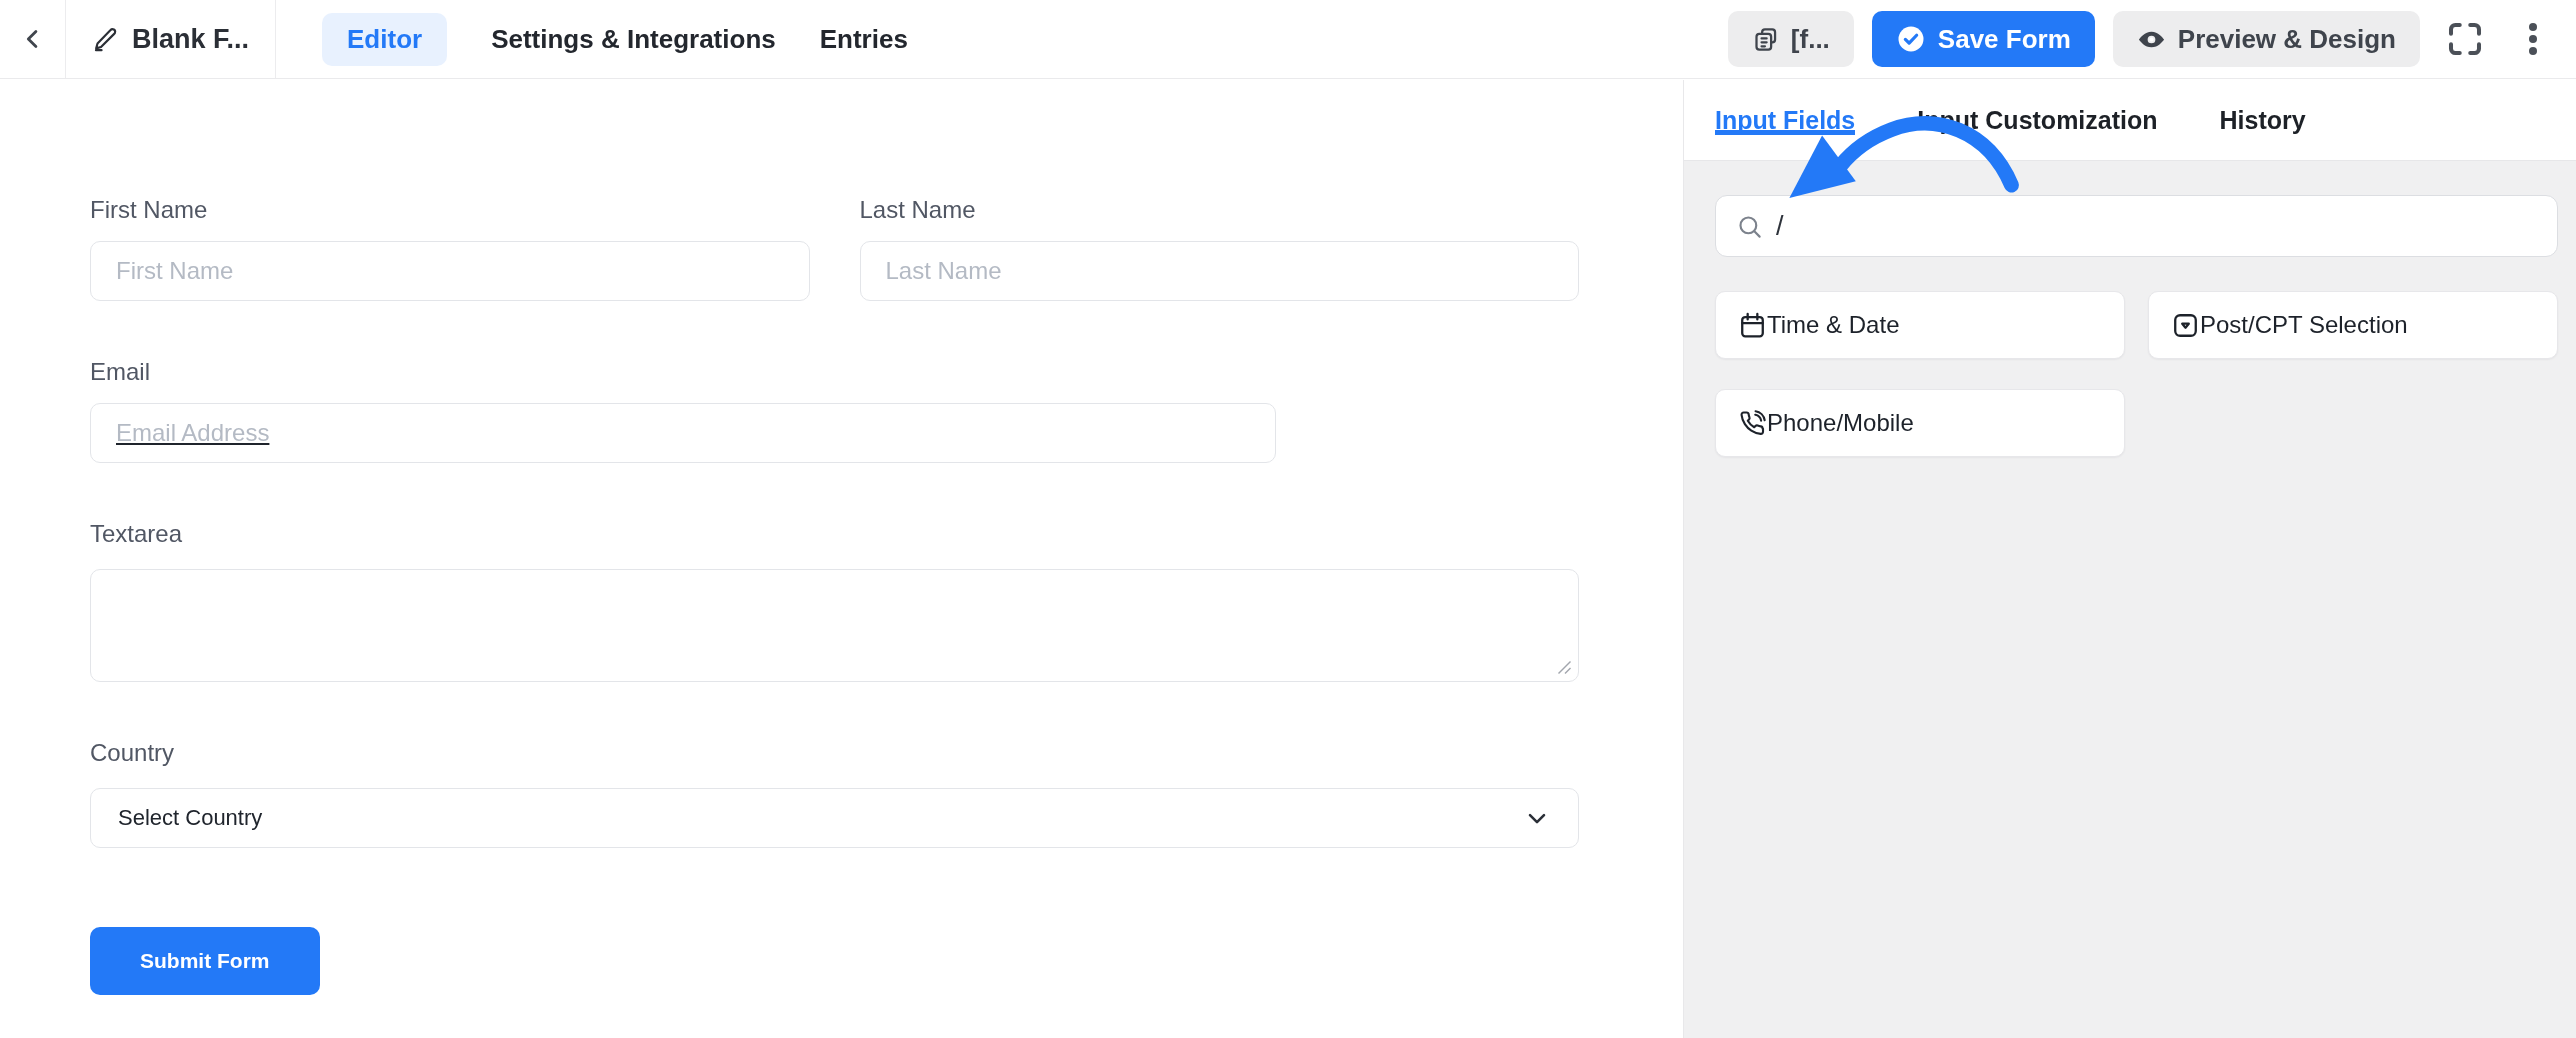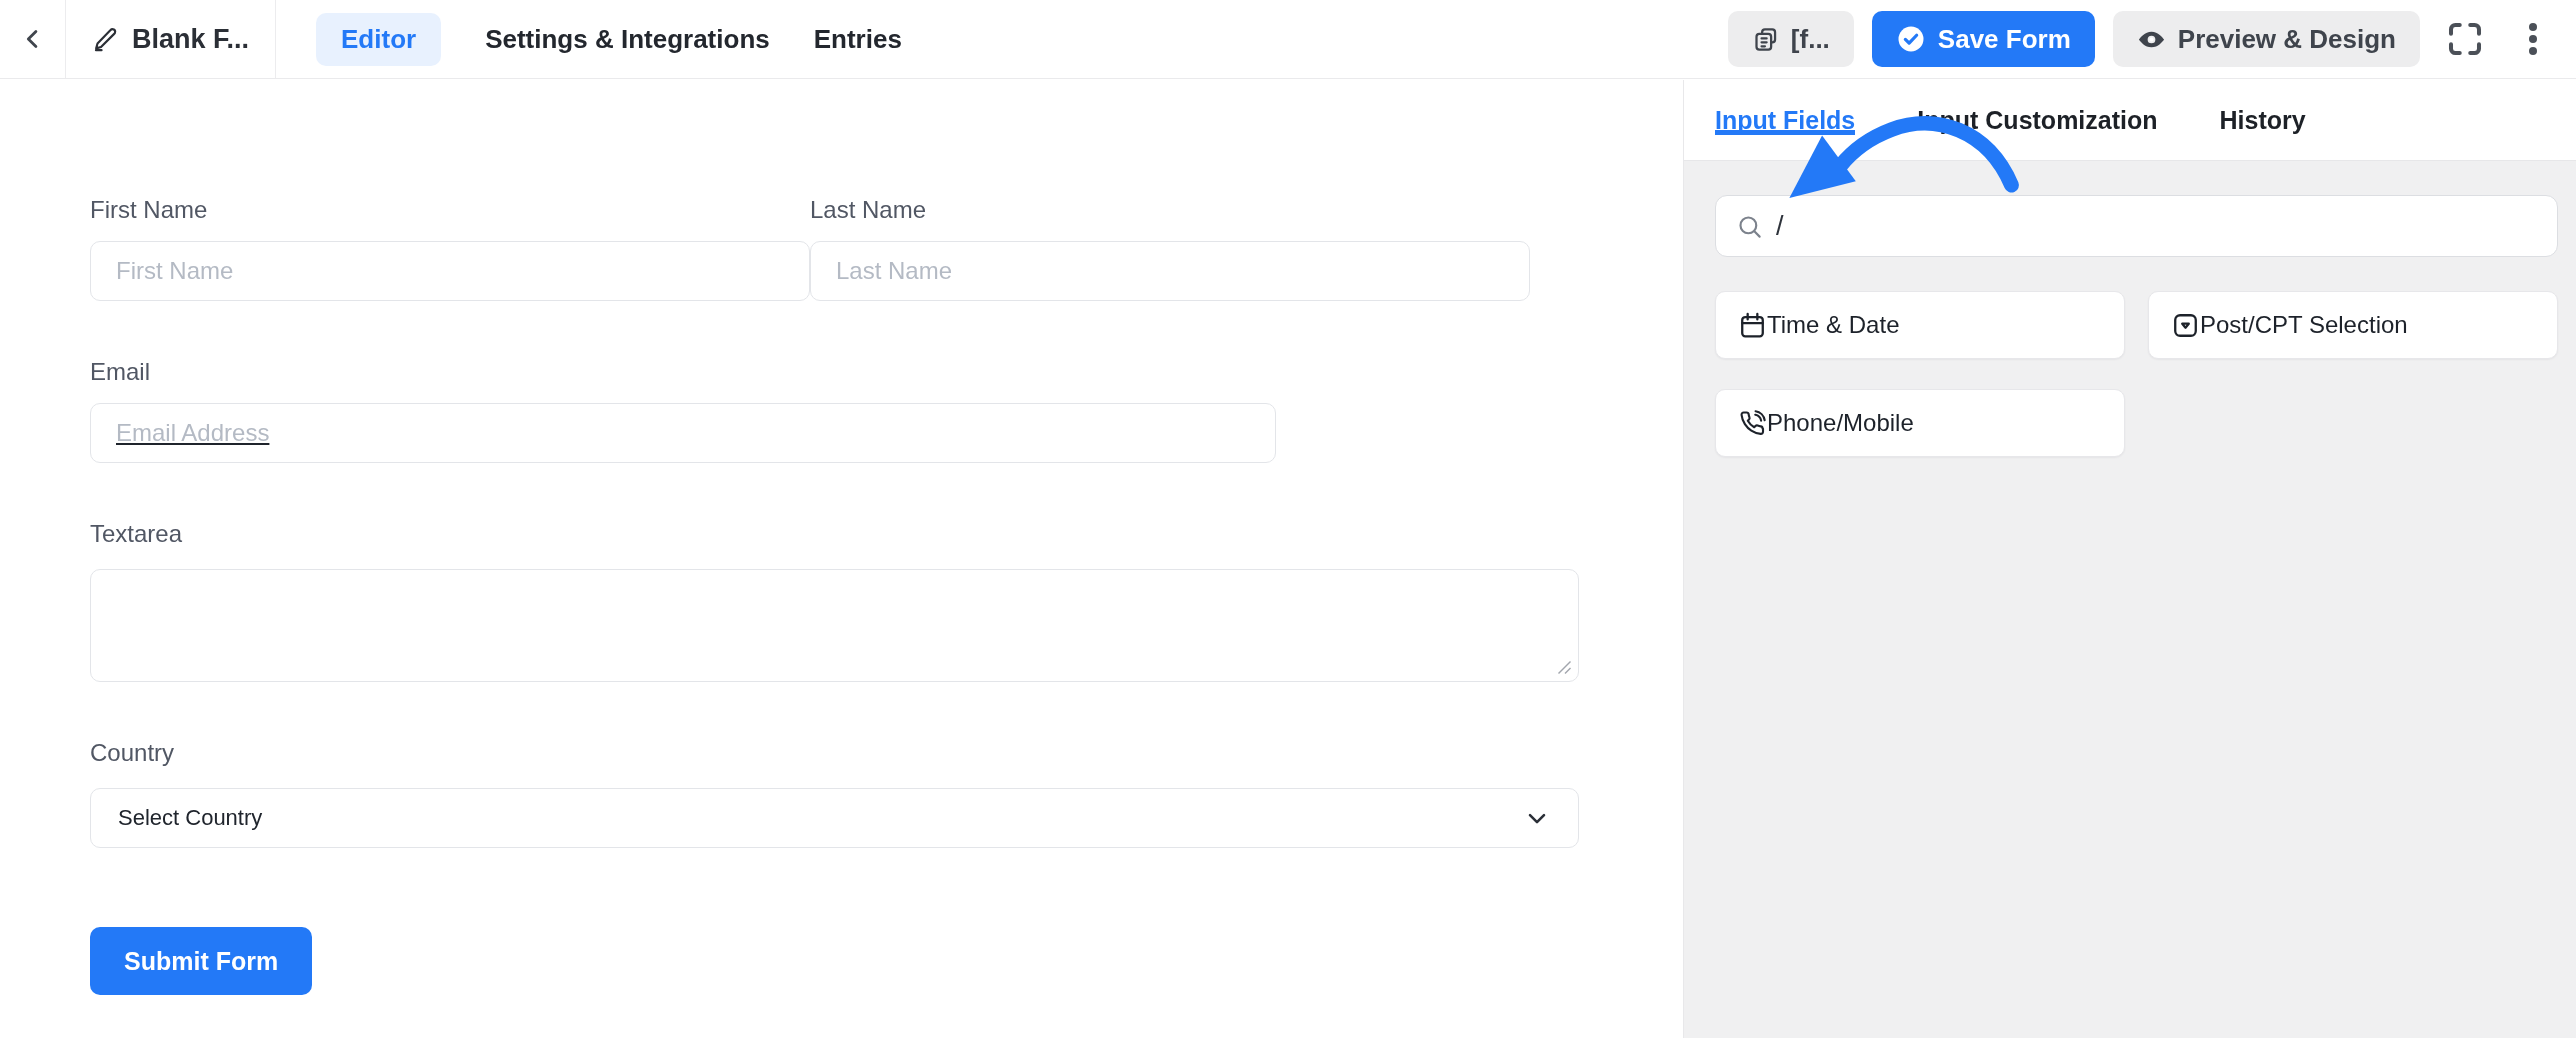--- a/index.html
+++ b/index.html
@@ -10,51 +10,51 @@
   
   .topbar { position:absolute; top:0; left:0; right:0; height:79px; background:#fff;
             border-bottom:1px solid #eaeaec; display:flex; align-items:center; z-index:20; }
   .back-btn { width:66px; height:100%; display:flex; align-items:center; justify-content:center;
               border-right:1px solid #ececee; cursor:pointer; background:#fff; border-top:none; border-bottom:none; border-left:none; }
   .title-block { height:100%; display:flex; align-items:center; gap:13px; padding:0 26px;
                  border-right:1px solid #ececee; cursor:pointer; }
   .form-title { font-size:27px; font-weight:600; color:#2b2f36; }
   .topbar-tabs { display:flex; align-items:center; gap:44px; margin-left:40px; }
   .ttab { font-size:26px; font-weight:600; color:#23272e; cursor:pointer; }
-  .ttab.active { color:#2379f7; background:#e8f1fe; padding:11px 25px; border-radius:10px; }
+  .ttab.active { color:#2379f7; background:#e8f1fe; padding:11px 25px; border-radius:10px;margin-left:6px; }
   .topbar-right { margin-left:auto; display:flex; align-items:center; gap:18px; padding-right:20px; }
   .btn { height:56px; border:none; border-radius:10px; font-family:inherit; font-size:26px; font-weight:600;
          display:flex; align-items:center; gap:12px; padding:0 24px; cursor:pointer; white-space:nowrap; }
   .btn-gray { background:#ededee; color:#3f444c; }
   .btn-primary { background:#2379f7; color:#fff; }
   .icon-btn { background:none; border:none; cursor:pointer; display:flex; align-items:center;
               justify-content:center; padding:6px; }
 
   
   .canvas { position:absolute; top:80px; left:0; width:1683px; bottom:0; background:#fff; }
   .form-wrap { padding:115px 0 0 90px; width:1579px; }
   .f-label { display:block; font-size:24px; color:#515764; line-height:30px; }
-  .f-row { display:flex; }
+  .f-row { display:flex; gap:50px; }
   .f-col { width:720px; }
   .field { margin-bottom:56px; }
   .t-input { display:block; width:100%; height:60px; margin-top:16px; border:1px solid #e3e5e9;
              border-radius:10px; background:#fff; font-family:inherit; font-size:24px; color:#1f242c;
              padding:0 25px; outline:none; }
   .t-input::placeholder { color:#b4bac4; }
   .wide { width:1186px;text-decoration:underline; }
   .ta-wrap { position:relative; width:1489px; margin-top:20px; }
   .t-area { display:block; width:100%; height:113px; border:1px solid #e3e5e9; border-radius:10px;
             background:#fff; resize:none; outline:none; font-family:inherit; font-size:24px; padding:16px 25px; }
   .resize-glyph { position:absolute; right:7px; bottom:7px; }
   .select-box { width:1489px; height:60px; margin-top:20px; border:1px solid #e3e5e9; border-radius:10px;
                 background:#fff; display:flex; align-items:center; justify-content:space-between;
                 padding:0 27px; cursor:pointer; }
   .select-text { font-size:22px; color:#20252d; }
-  .submit-btn { margin-top:23px; height:68px; padding:0 34px; background:#2379f7; color:#fff;
-                border:none; border-radius:10px; font-family:inherit; font-size:25px; font-weight:600; cursor:pointer; }
+  .submit-btn { margin-top:23px; height:68px; padding:0 50px; background:#2379f7; color:#fff;
+                border:none; border-radius:10px; font-family:inherit; font-size:21px; font-weight:600; cursor:pointer; }
 
   
   .sidebar { position:absolute; top:80px; right:0; width:893px; bottom:0; background:#f0f0f1;
              border-left:1px solid #e8e8ea; }
   .sb-header { height:81px; background:#fff; border-bottom:1px solid #e7e7e9; display:flex;
                align-items:center; padding-left:31px; gap:62px; }
   .sb-tab { position:relative; display:flex; align-items:center; font-size:25px; font-weight:600;
             color:#1d2127; cursor:pointer; }
   .sb-tab.active { color:#2379f7; }
   .sb-tab.active::after { content:""; position:absolute; left:0; right:0; bottom:0; height:5px; background:#2379f7; }

